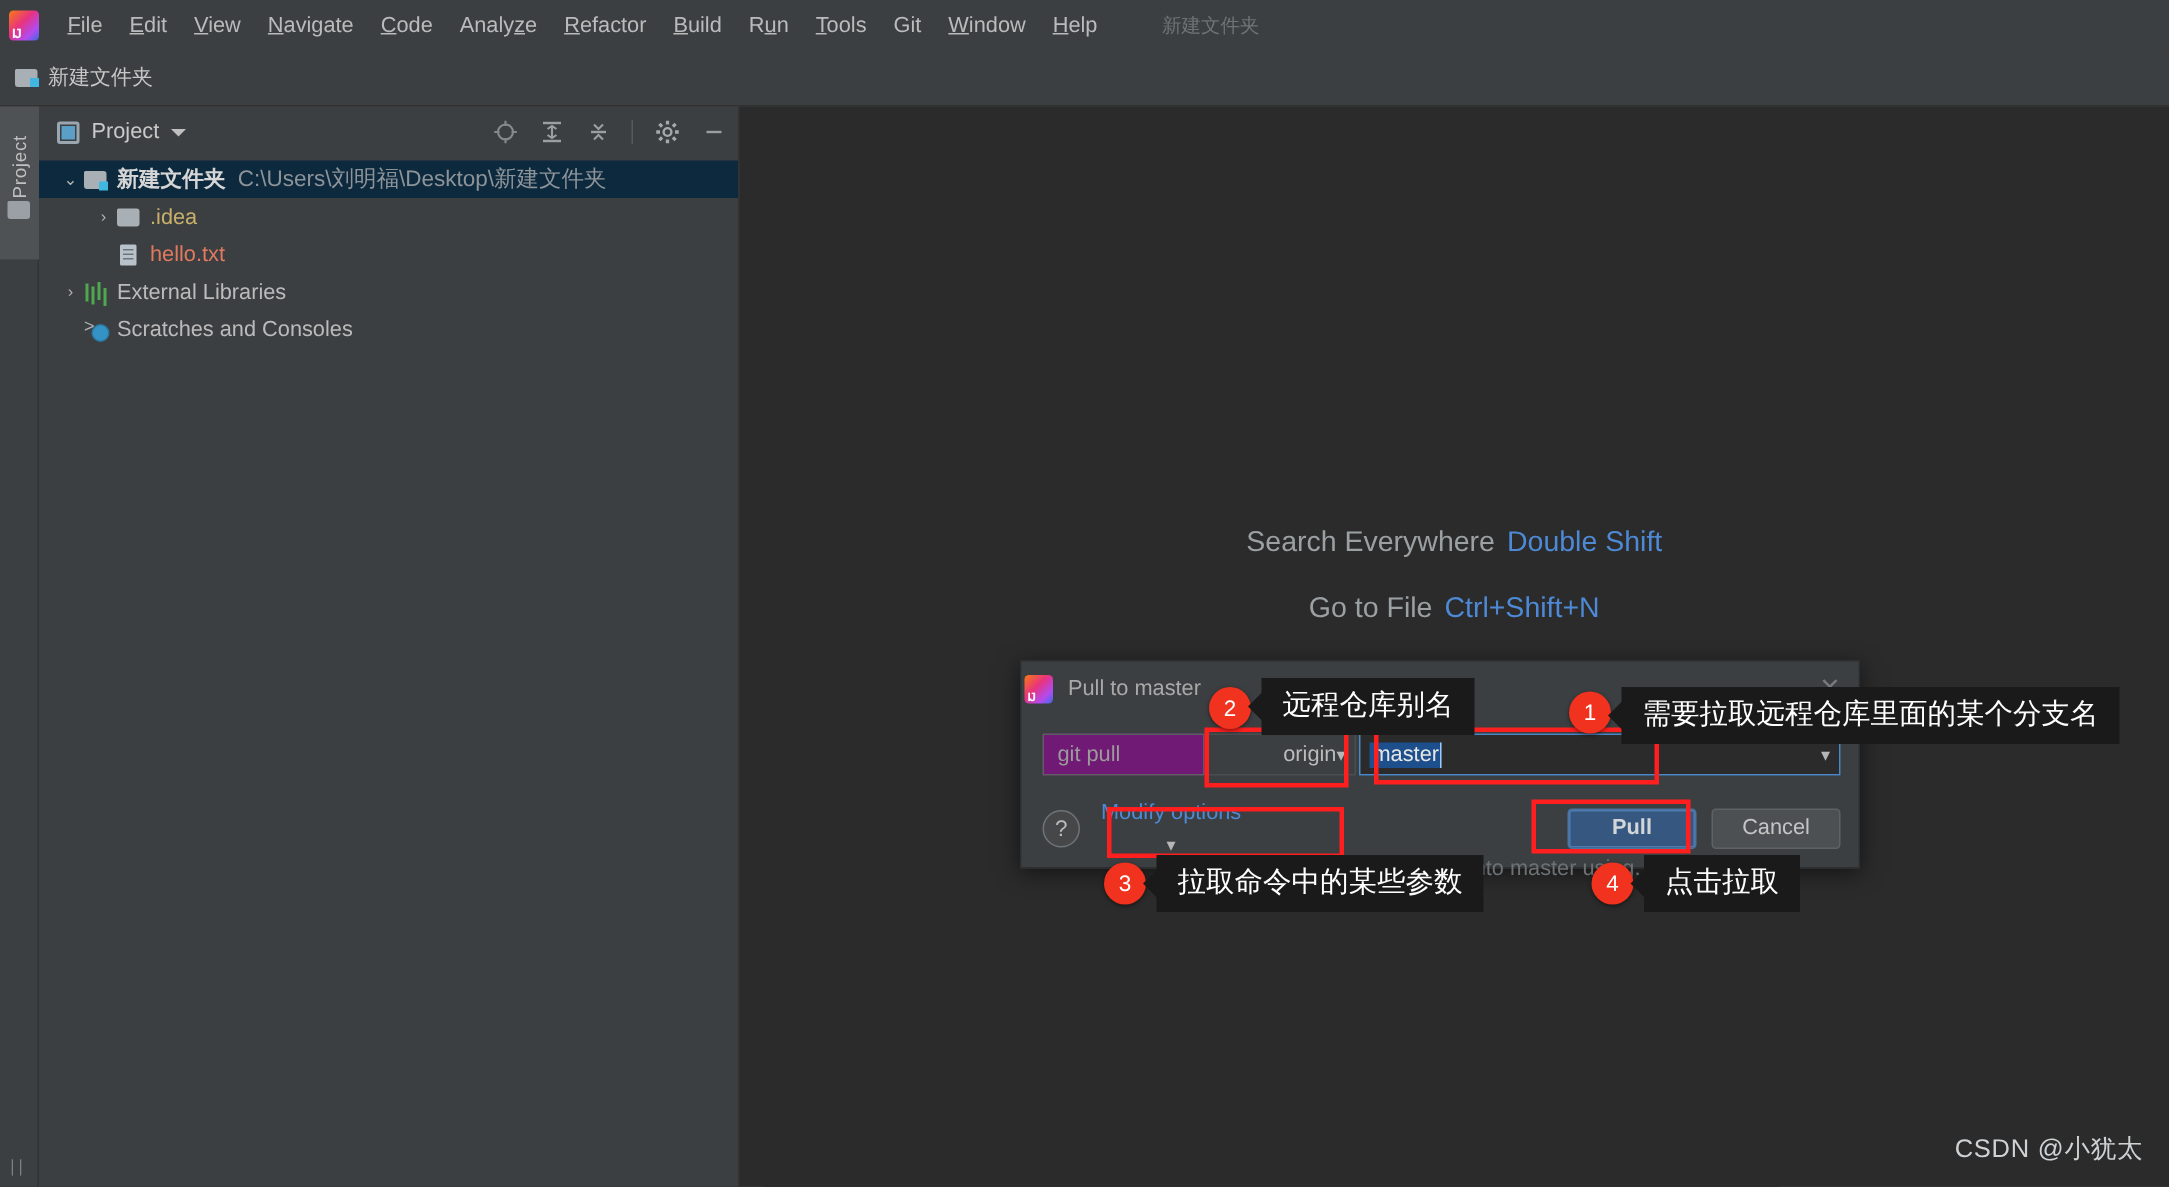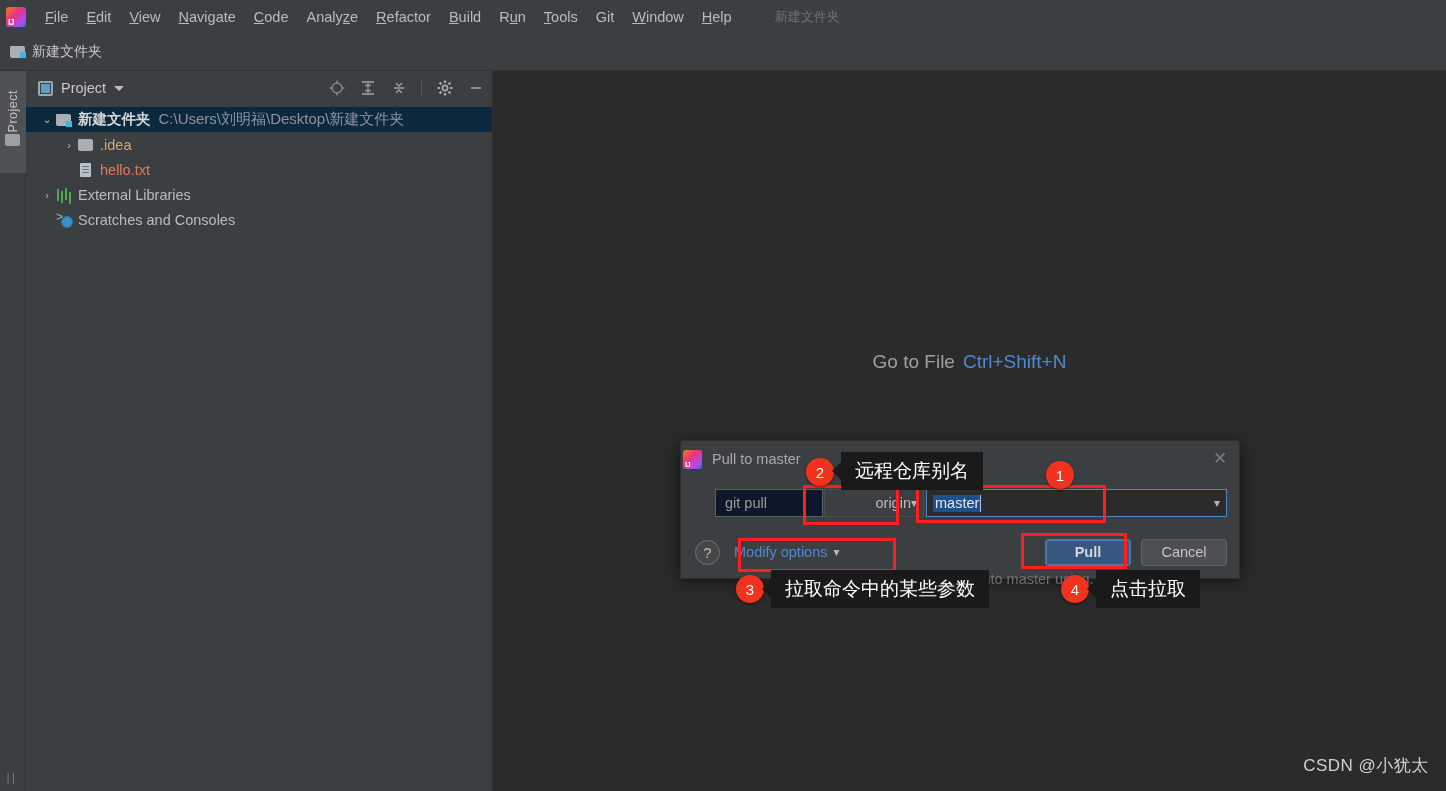--- a/index.html
+++ b/index.html
@@ -216,23 +216,23 @@
   .dlg-title-text { font-size: 14.5px; color: #a9a9a9; }
   .dlg-close {
     position:absolute; right: 10px; top: 9px; width: 18px; height: 18px;
     color: #77797b; font-size: 17px; line-height: 18px; text-align: center;
   }
   .dlg-row1 {
     position: absolute; left: 14px; top: 48px; width: 532px; height: 28px;
     display: flex; align-items: stretch;
   }
   .fld-gitpull {
-    width: 108px; border: 1px solid #5a5f61; background:#0f172a;
+    width: 108px; border: 1px solid #5a5f61; background:#701a75;
     display:flex; align-items:center; padding-left: 9px;
-    font-size: 14.5px; color: #9b9b9b; margin-left: 20px;
+    font-size: 14.5px; color: #9b9b9b;
   }
   .cb-origin {
     width: 100px; margin-left: 1px; background:#3c3f41; border: 1px solid #4a4e50;
     display:flex; align-items:center; padding: 0 6px 0 9px;
     font-size: 14.5px; color: #bbbbbb; justify-content: flex-end;
   }
   .cb-branch {
     flex: 1; margin-left: 2px; background:#2b2b2b; border: 1px solid #4a88c7;
     display:flex; align-items:center; padding: 0 6px 0 6px;
     justify-content: space-between;
@@ -247,21 +247,21 @@
     position: absolute; left: 14px; top: 96px; width: 532px; height: 30px;
     display: flex; align-items: center;
   }
   .help-btn {
     width: 25px; height: 25px; border-radius: 50%; border: 1px solid #6f7376;
     color: #bcbcbc; font-size: 15px; display:flex; align-items:center;
     justify-content:center; background:#454749;
   }
   .modify-opts {
     margin-left: 14px; font-size: 14.5px; color: #4d89d4;
-    display:flex; align-items:center; gap: 6px;
+    display:flex; align-items:center; gap: 6px; flex-direction: column;
   }
   .dlg-actions { margin-left: auto; display:flex; align-items:center; gap: 10px; }
   .btn-pull {
     min-width: 86px; height: 27px; background: #365880; border: 1px solid #4a74a0;
     border-radius: 3px; color: #d2d6d9; font-size: 14.5px; font-weight: bold;
     display:flex; align-items:center; justify-content:center;
     box-shadow: inset 0 0 0 1px #4e7ab0;
   }
   .btn-cancel {
     min-width: 86px; height: 27px; background: #4c5052; border: 1px solid #5e6264;
@@ -404,20 +404,23 @@
       <div class="trow" style="padding-left:30px;align-items:center;">
         <span class="t-ico ic-scratch"></span>
         <span class="t-label">Scratches and Consoles</span>
       </div>
     </div>
   </div>
 
   <div class="editor">
     <div class="hints">
       <div class="hint-row">
+        <span>Search Everywhere</span><span class="hint-key">Double Shift</span>
+      </div>
+      <div class="hint-row">
         <span>Go to File</span><span class="hint-key">Ctrl+Shift+N</span>
       </div>
     </div>
     <div class="watermark">CSDN @小犹太&nbsp;</div>
   </div>
 
   <div class="dialog">
     <div class="dlg-title">
       <span class="dlg-ico"></span>
       <span class="dlg-title-text">Pull to master</span>
@@ -458,20 +461,23 @@
   </div>
 
   <div class="redbox" style="left:803px; top:485px; width:96px; height:40px;"></div>
   <div class="redbox" style="left:916px; top:485px; width:190px; height:38px;"></div>
   <div class="redbox" style="left:738px; top:538px; width:158px; height:34px;"></div>
   <div class="redbox" style="left:1021px; top:533px; width:106px; height:36px;"></div>
 
   <div class="badge" style="left:1046px; top:461px;">
     <span>1</span>
   </div>
+  <div class="callout" style="left:1081px; top:458px;">
+    <span>需要拉取远程仓库里面的某个分支名</span>
+  </div>
 
   <div class="badge" style="left:806px; top:458px;">
     <span>2</span>
   </div>
   <div class="callout" style="left:841px; top:452px;">
     <span>远程仓库别名</span>
   </div>
 
   <div class="badge" style="left:736px; top:575px;">
     <span>3</span>

